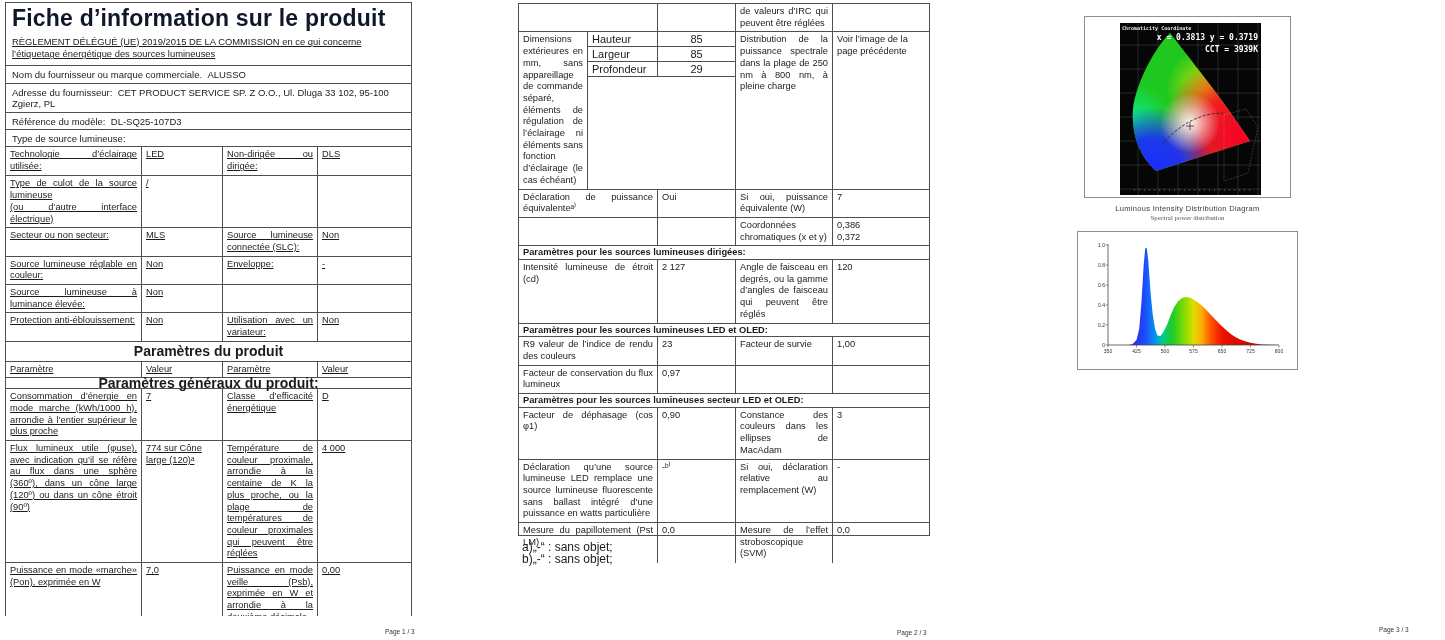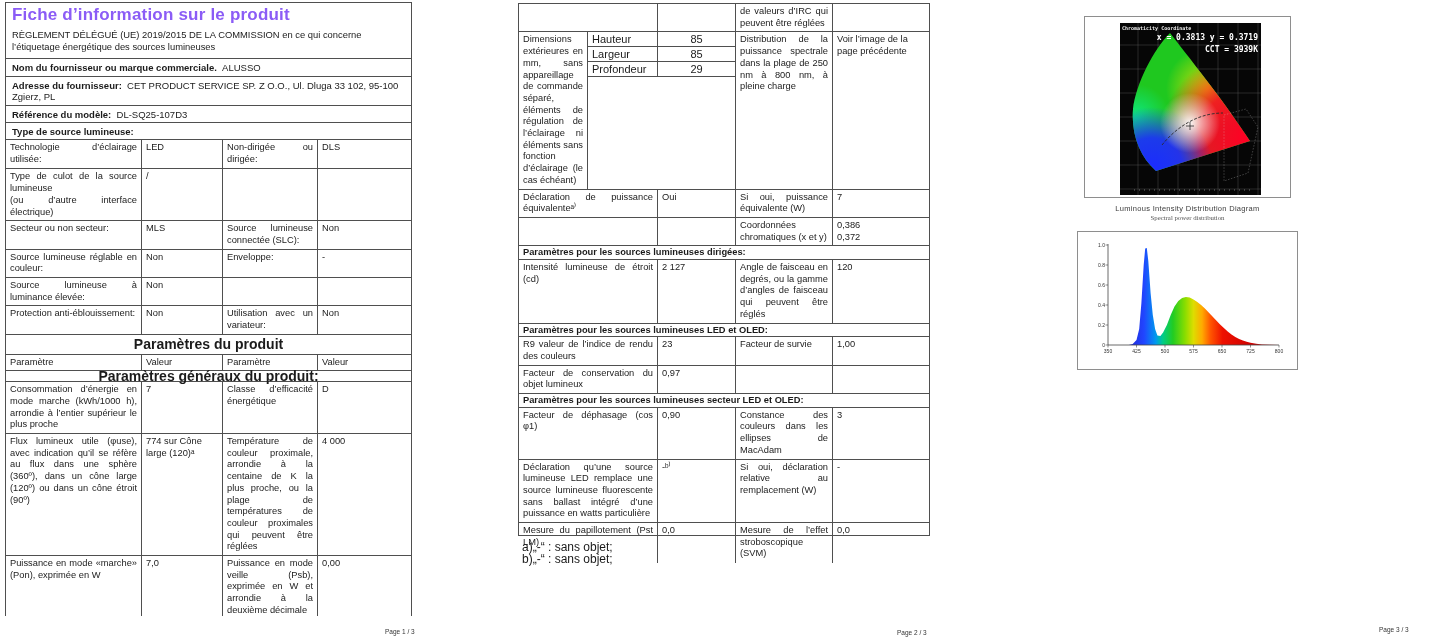--- a/index.html
+++ b/index.html
@@ -3,25 +3,25 @@
 <meta charset="utf-8">
 <style>
   html,body{margin:0;padding:0;background:#fff;}
   body{width:1445px;height:640px;position:relative;font-family:"Liberation Sans",sans-serif;color:#1b1b1b;overflow:hidden;}
   .page{position:absolute;background:#fff;border:1px solid #4f4f4f;box-sizing:border-box;}
   .p1{left:5px;top:2px;width:407px;height:614px;border-bottom:none;overflow:hidden;}
   .p2{left:518px;top:3px;width:412px;height:533px;}
   .r{border-bottom:1px solid #4f4f4f;box-sizing:border-box;}
   .r.noline{border-bottom:none;}
   .head{padding:2px 8px 5px 6px;}
-  .title{font-size:17px;font-weight:bold;color:#8b5cf6;letter-spacing:.2px;}
-  .reg{font-size:9.4px;margin-top:4px;line-height:1.3;width:92%;}
+  .title{font-size:23px;font-weight:bold;color:#0f172a;letter-spacing:.2px;}
+  .reg{font-size:9.4px;margin-top:4px;line-height:1.3;width:92%;text-decoration:underline;}
   .kv{font-size:9.5px;padding:3px 6px 2px 6px;min-height:12px;line-height:1.2;}
-  .b{font-weight:bold;margin-top:48px;}
-  .g4{display:grid;grid-template-columns:136px 81px 95px 1fr;}
+  .b{font-weight:normal;margin-top:48px;}
+  .g4{display:grid;grid-template-columns:136px 81px 95px 1fr;text-decoration:underline;}
   .g4b{display:grid;grid-template-columns:139px 78px 97px 1fr;}
   .gdim{display:grid;grid-template-columns:69px 148px 97px 1fr;}
   .c{border-right:1px solid #4f4f4f;padding:2px 4px;font-size:9.3px;line-height:1.26;box-sizing:border-box;}
   .c.last{border-right:none;}
   .lab{text-align:justify;}
   .val{text-align:left;}
   .pre{white-space:pre-line;}
   .band{font-weight:bold;text-align:center;font-size:14px;line-height:1.15;padding:1px 0;}
   .bandl{font-weight:bold;text-align:left;font-size:9.3px;line-height:1.15;padding:1px 4px;}
   .dimsub{border-right:1px solid #4f4f4f;box-sizing:border-box;font-size:11px;}
@@ -173,21 +173,21 @@
 
   <div class="r bandl" style="min-height:12px">Paramètres pour les sources lumineuses LED et OLED:</div>
 
   <div class="r g4b" style="min-height:22px">
     <div class="c lab">R9 valeur de l’indice de rendu des couleurs</div>
     <div class="c val">23</div>
     <div class="c lab">Facteur de survie</div>
     <div class="c val last">1,00</div>
   </div>
   <div class="r g4b" style="min-height:23px">
-    <div class="c lab">Facteur de conservation du objet lumineux</div>
+    <div class="c lab">Facteur de conservation du flux lumineux</div>
     <div class="c val">0,97</div>
     <div class="c lab"></div>
     <div class="c val last"></div>
   </div>
 
   <div class="r bandl" style="min-height:12px">Paramètres pour les sources lumineuses secteur LED et OLED:</div>
 
   <div class="r g4b" style="min-height:36px">
     <div class="c lab">Facteur de déphasage (cos φ1)</div>
     <div class="c val">0,90</div>

